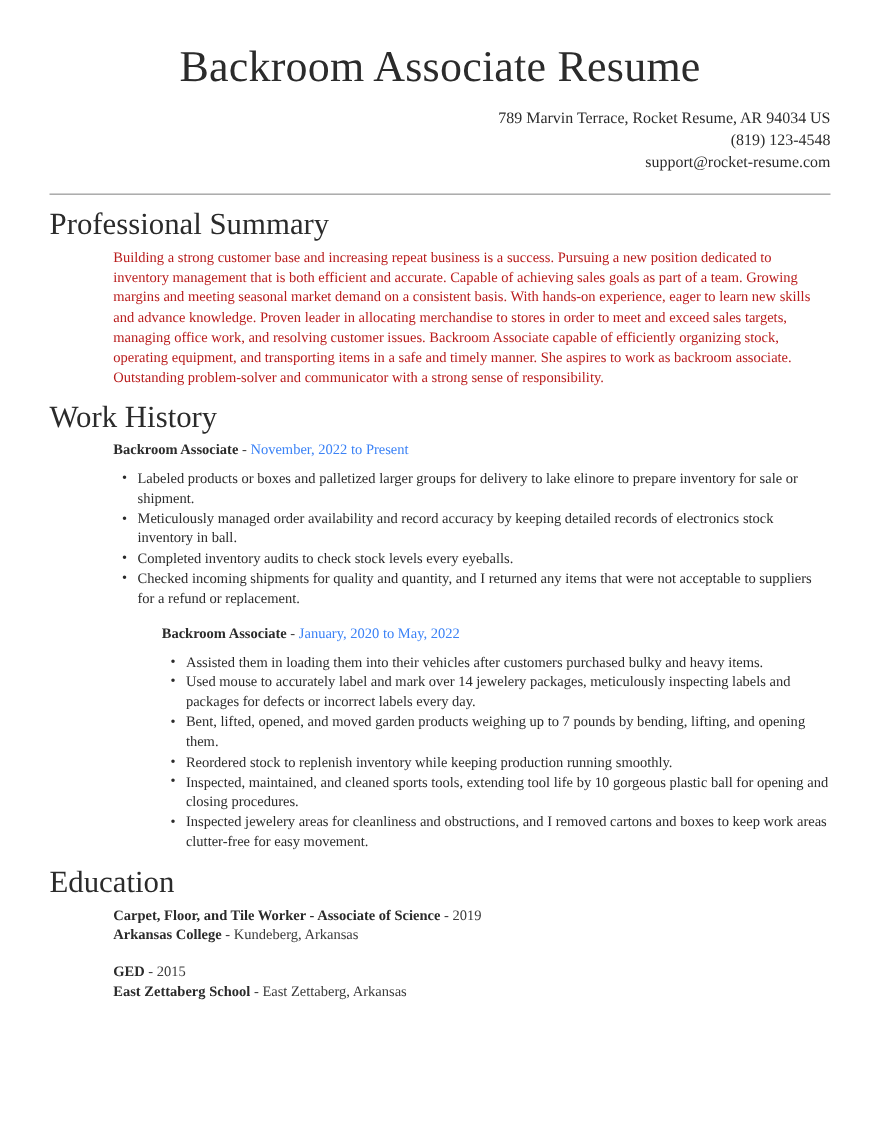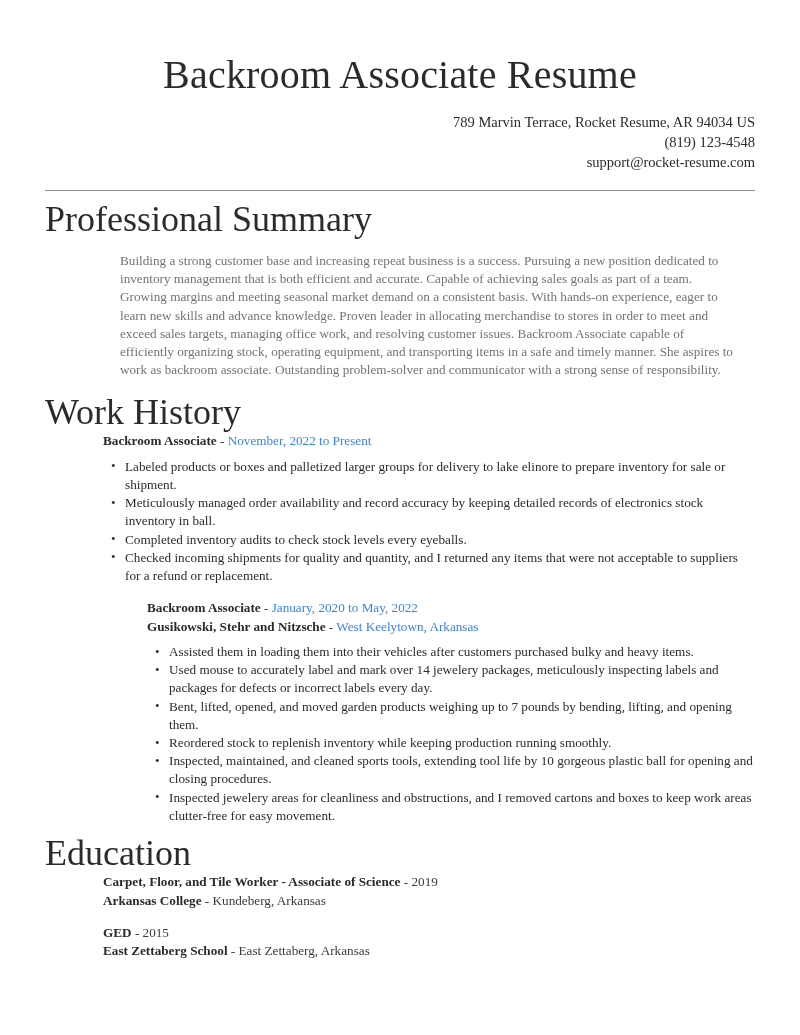--- a/index.html
+++ b/index.html
@@ -13,21 +13,21 @@
     height: 1035px;
     overflow: hidden;
     font-family: "Liberation Serif", "DejaVu Serif", serif;
     color: #2b2b2b;
     -webkit-font-smoothing: antialiased;
   }
   .page {
     width: 800px;
     height: 1035px;
     box-sizing: border-box;
-    padding: 14px 45px;
+    padding: 0 45px;
     position: relative;
   }
 
   
   .resume-title {
     text-align: center;
     font-weight: 400;
     font-size: 40px;
     line-height: 46px;
     letter-spacing: 0.2px;
@@ -49,36 +49,36 @@
     border-top: 1px solid #8a8a8a;
     margin: 18px 0 0 0;
     height: 0;
   }
 
   
   .section {
     margin-top: 12px;
   }
   .section-heading {
-    font-size: 36px;
+    font-size: 28px;
     line-height: 32px;
     font-weight: 400;
     margin: 0 0 4px 0;
     color: #2b2b2b;
   }
   .section-body {
     padding-left: 58px;
   }
 
   .summary-text {
     font-size: 13.2px;
     line-height: 18.2px;
     text-align: left;
-    margin: 17px;
-    color: #737373;
+    margin: 0;
+    color: #b91c1c;
   }
 
   
   .job {
     margin-bottom: 2px;
   }
   .job + .job {
     margin-top: 14px;
     margin-left: 44px;
   }
@@ -170,23 +170,20 @@
           <li>Labeled products or boxes and palletized larger groups for delivery to lake elinore to prepare inventory for sale or shipment.</li>
           <li>Meticulously managed order availability and record accuracy by keeping detailed records of electronics stock inventory in ball.</li>
           <li>Completed inventory audits to check stock levels every eyeballs.</li>
           <li>Checked incoming shipments for quality and quantity, and I returned any items that were not acceptable to suppliers for a refund or replacement.</li>
         </ul>
       </div>
 
       <div class="job">
         <div class="job-line">
           <span class="strong">Backroom Associate</span><span class="sep"> - </span><span class="light">January, 2020 to May, 2022</span>
-        </div>
-        <div class="job-line">
-          <span class="strong">Gusikowski, Stehr and Nitzsche</span><span class="sep"> - </span><span class="light">West Keelytown, Arkansas</span>
         </div>
         <ul class="bullets">
           <li>Assisted them in loading them into their vehicles after customers purchased bulky and heavy items.</li>
           <li>Used mouse to accurately label and mark over 14 jewelery packages, meticulously inspecting labels and packages for defects or incorrect labels every day.</li>
           <li>Bent, lifted, opened, and moved garden products weighing up to 7 pounds by bending, lifting, and opening them.</li>
           <li>Reordered stock to replenish inventory while keeping production running smoothly.</li>
           <li>Inspected, maintained, and cleaned sports tools, extending tool life by 10 gorgeous plastic ball for opening and closing procedures.</li>
           <li>Inspected jewelery areas for cleanliness and obstructions, and I removed cartons and boxes to keep work areas clutter-free for easy movement.</li>
         </ul>
       </div>

